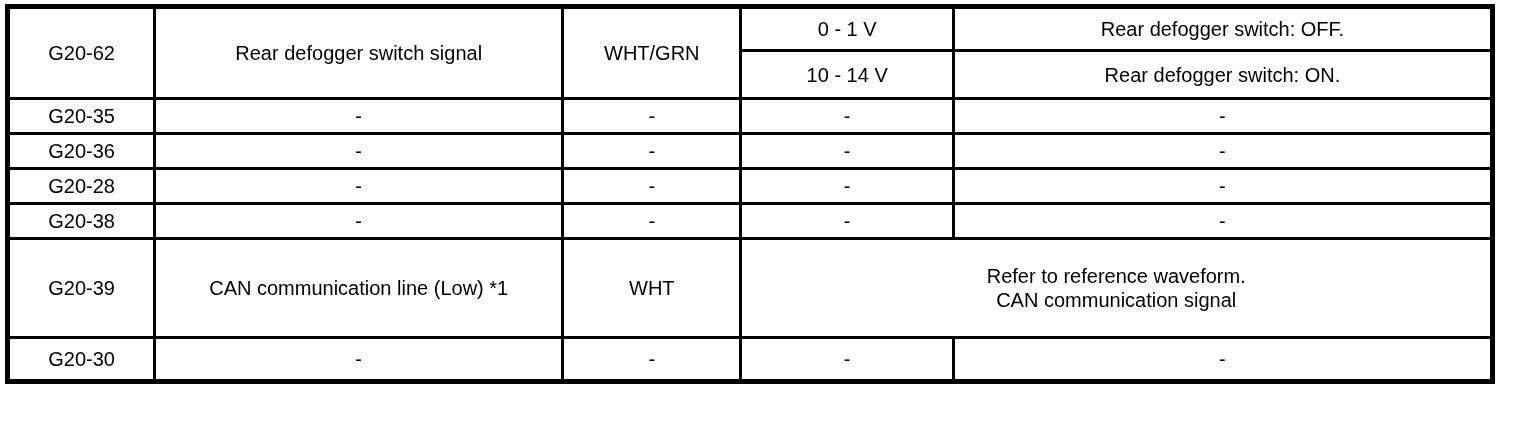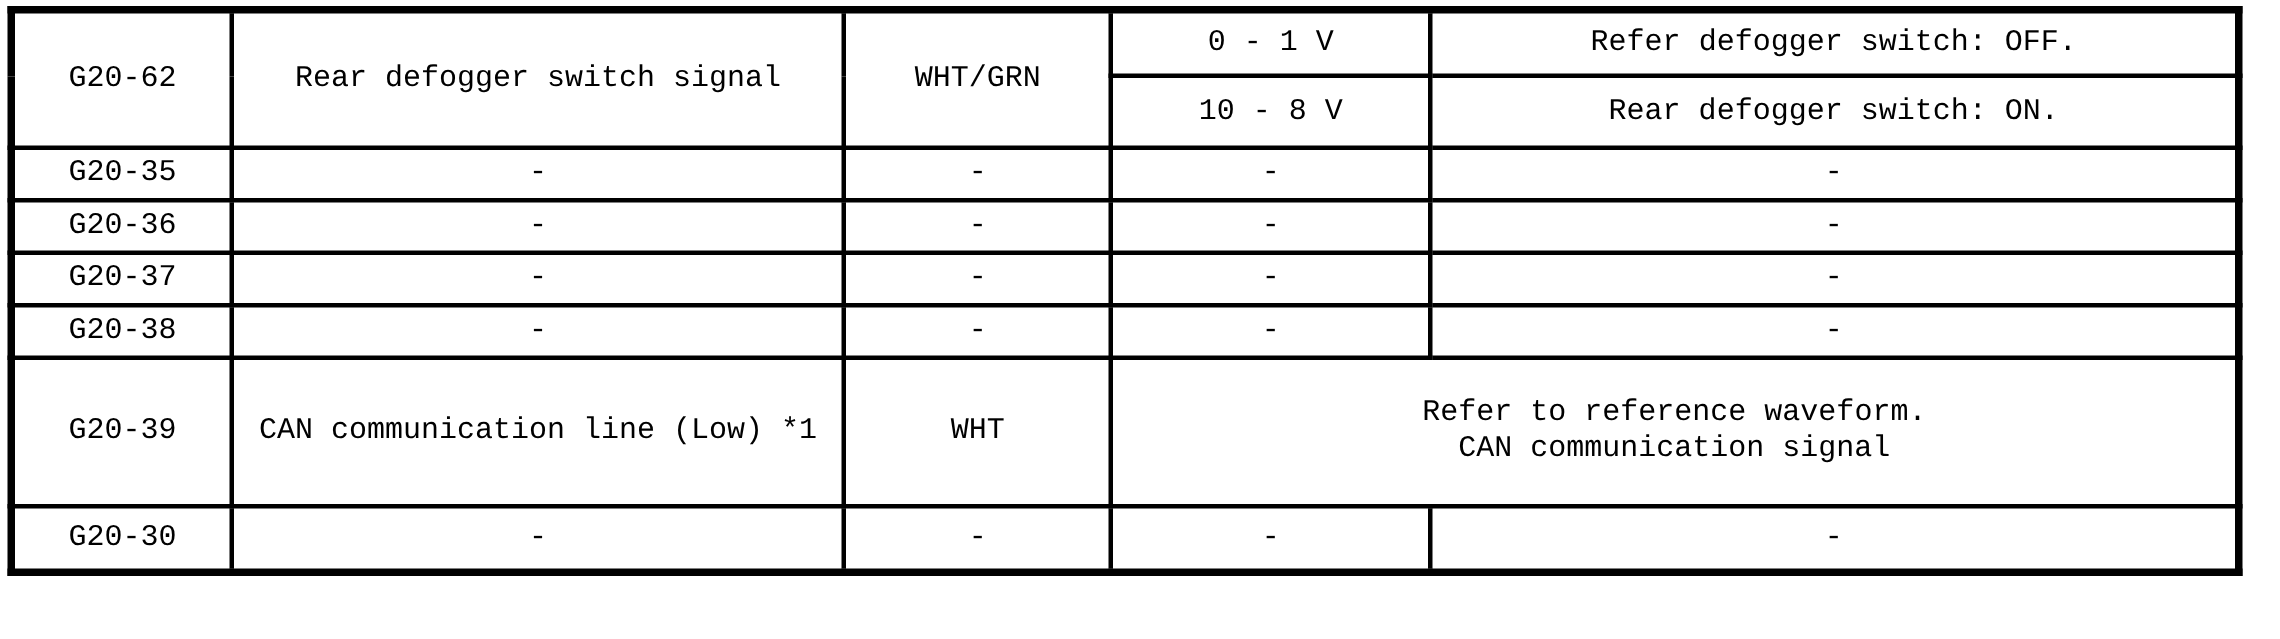--- a/index.html
+++ b/index.html
@@ -30,21 +30,20 @@
   table.pin-table td {
     border: 3px solid #000000;
     font-size: 20px;
     line-height: 1.2;
     color: #000000;
     text-align: center;
     vertical-align: middle;
     padding: 0;
     overflow: hidden;
     white-space: nowrap;
-    font-family: Liberation Mono, monospace;
   }
   table.pin-table {
     border: 5px solid #000000;
   }
   col.c-pin    { width: 147px; }
   col.c-signal { width: 407px; }
   col.c-color  { width: 178px; }
   col.c-value  { width: 212px; }
   col.c-cond   { width: 538px; }
   td.left {
@@ -76,45 +75,45 @@
       <col class="c-value">
       <col class="c-cond">
     </colgroup>
     <tbody>
 
       <tr class="r-sub1">
         <td rowspan="2">G20-62</td>
         <td rowspan="2" class="left">Rear defogger switch signal</td>
         <td rowspan="2">WHT/GRN</td>
         <td>0 - 1 V</td>
-        <td class="left">Refer defogger switch: OFF.</td>
+        <td class="left">Rear defogger switch: OFF.</td>
       </tr>
       <tr class="r-sub2">
-        <td>10 - 8 V</td>
+        <td>10 - 14 V</td>
         <td class="left">Rear defogger switch: ON.</td>
       </tr>
 
       <tr class="r-std">
         <td>G20-35</td>
         <td>-</td>
         <td>-</td>
         <td>-</td>
         <td>-</td>
       </tr>
 
       <tr class="r-std">
         <td>G20-36</td>
         <td>-</td>
         <td>-</td>
         <td>-</td>
         <td>-</td>
       </tr>
 
       <tr class="r-std">
-        <td>G20-37</td>
+        <td>G20-28</td>
         <td>-</td>
         <td>-</td>
         <td>-</td>
         <td>-</td>
       </tr>
 
       <tr class="r-std">
         <td>G20-38</td>
         <td>-</td>
         <td>-</td>

